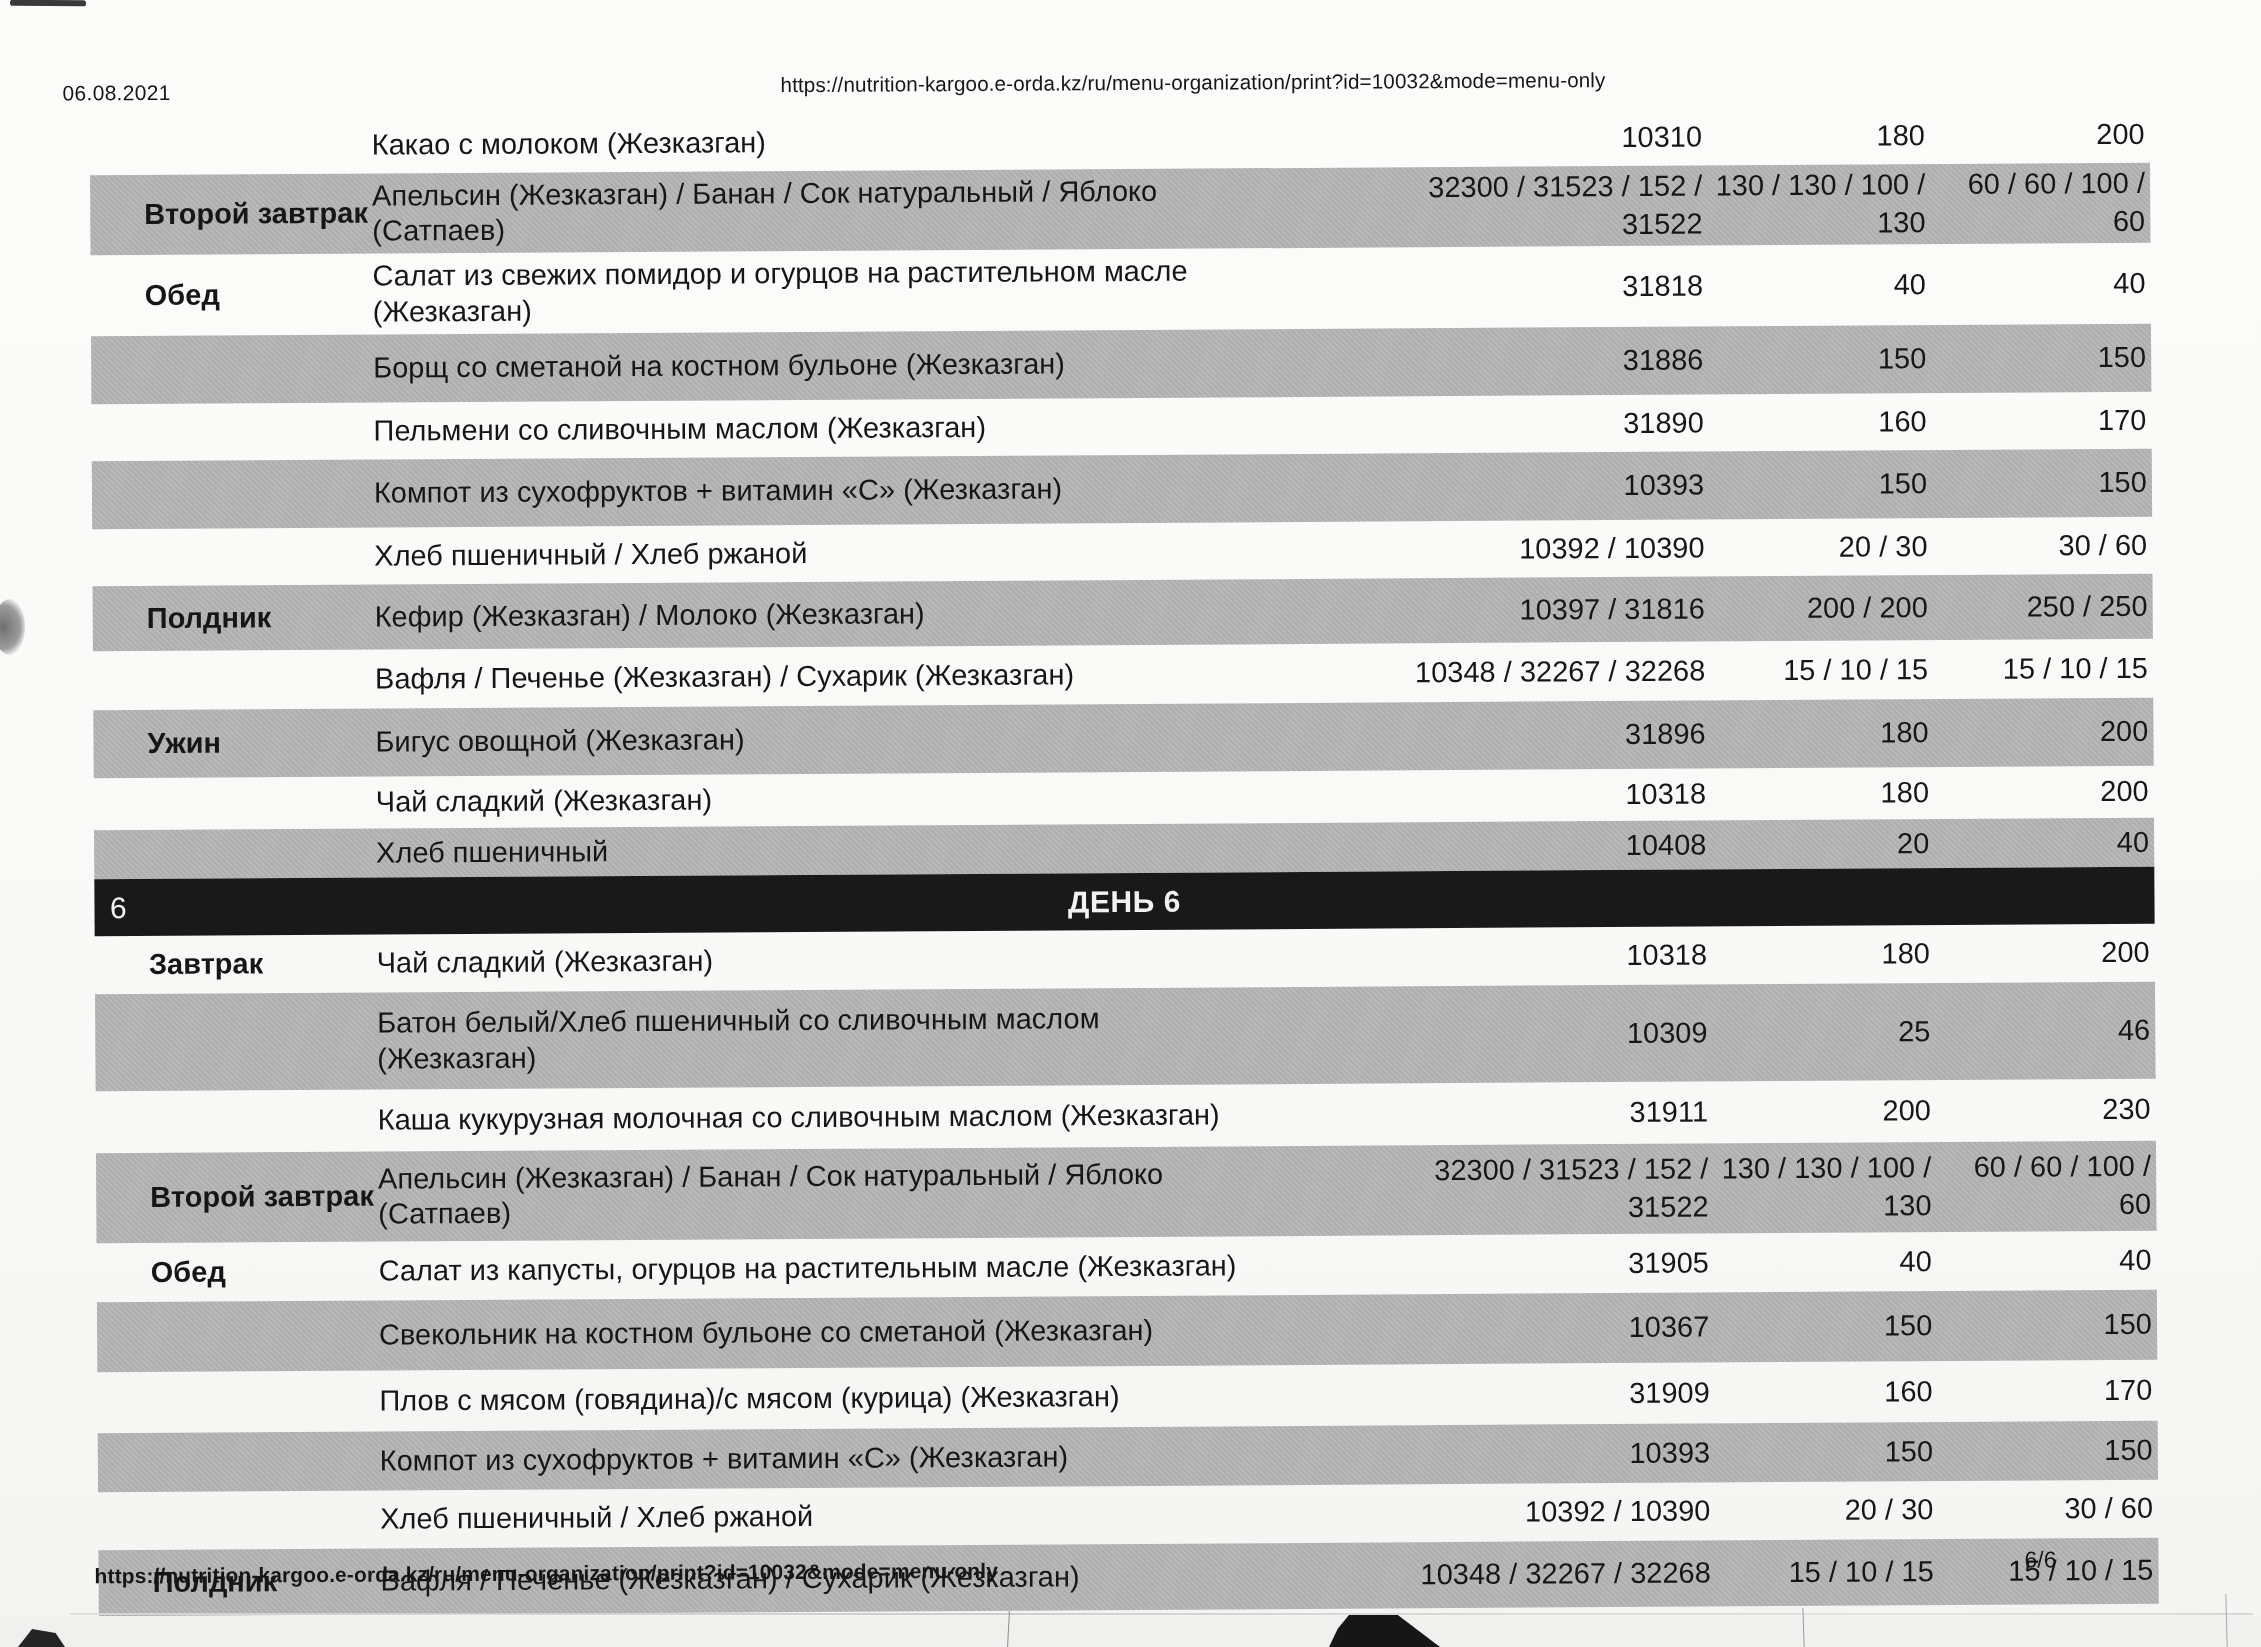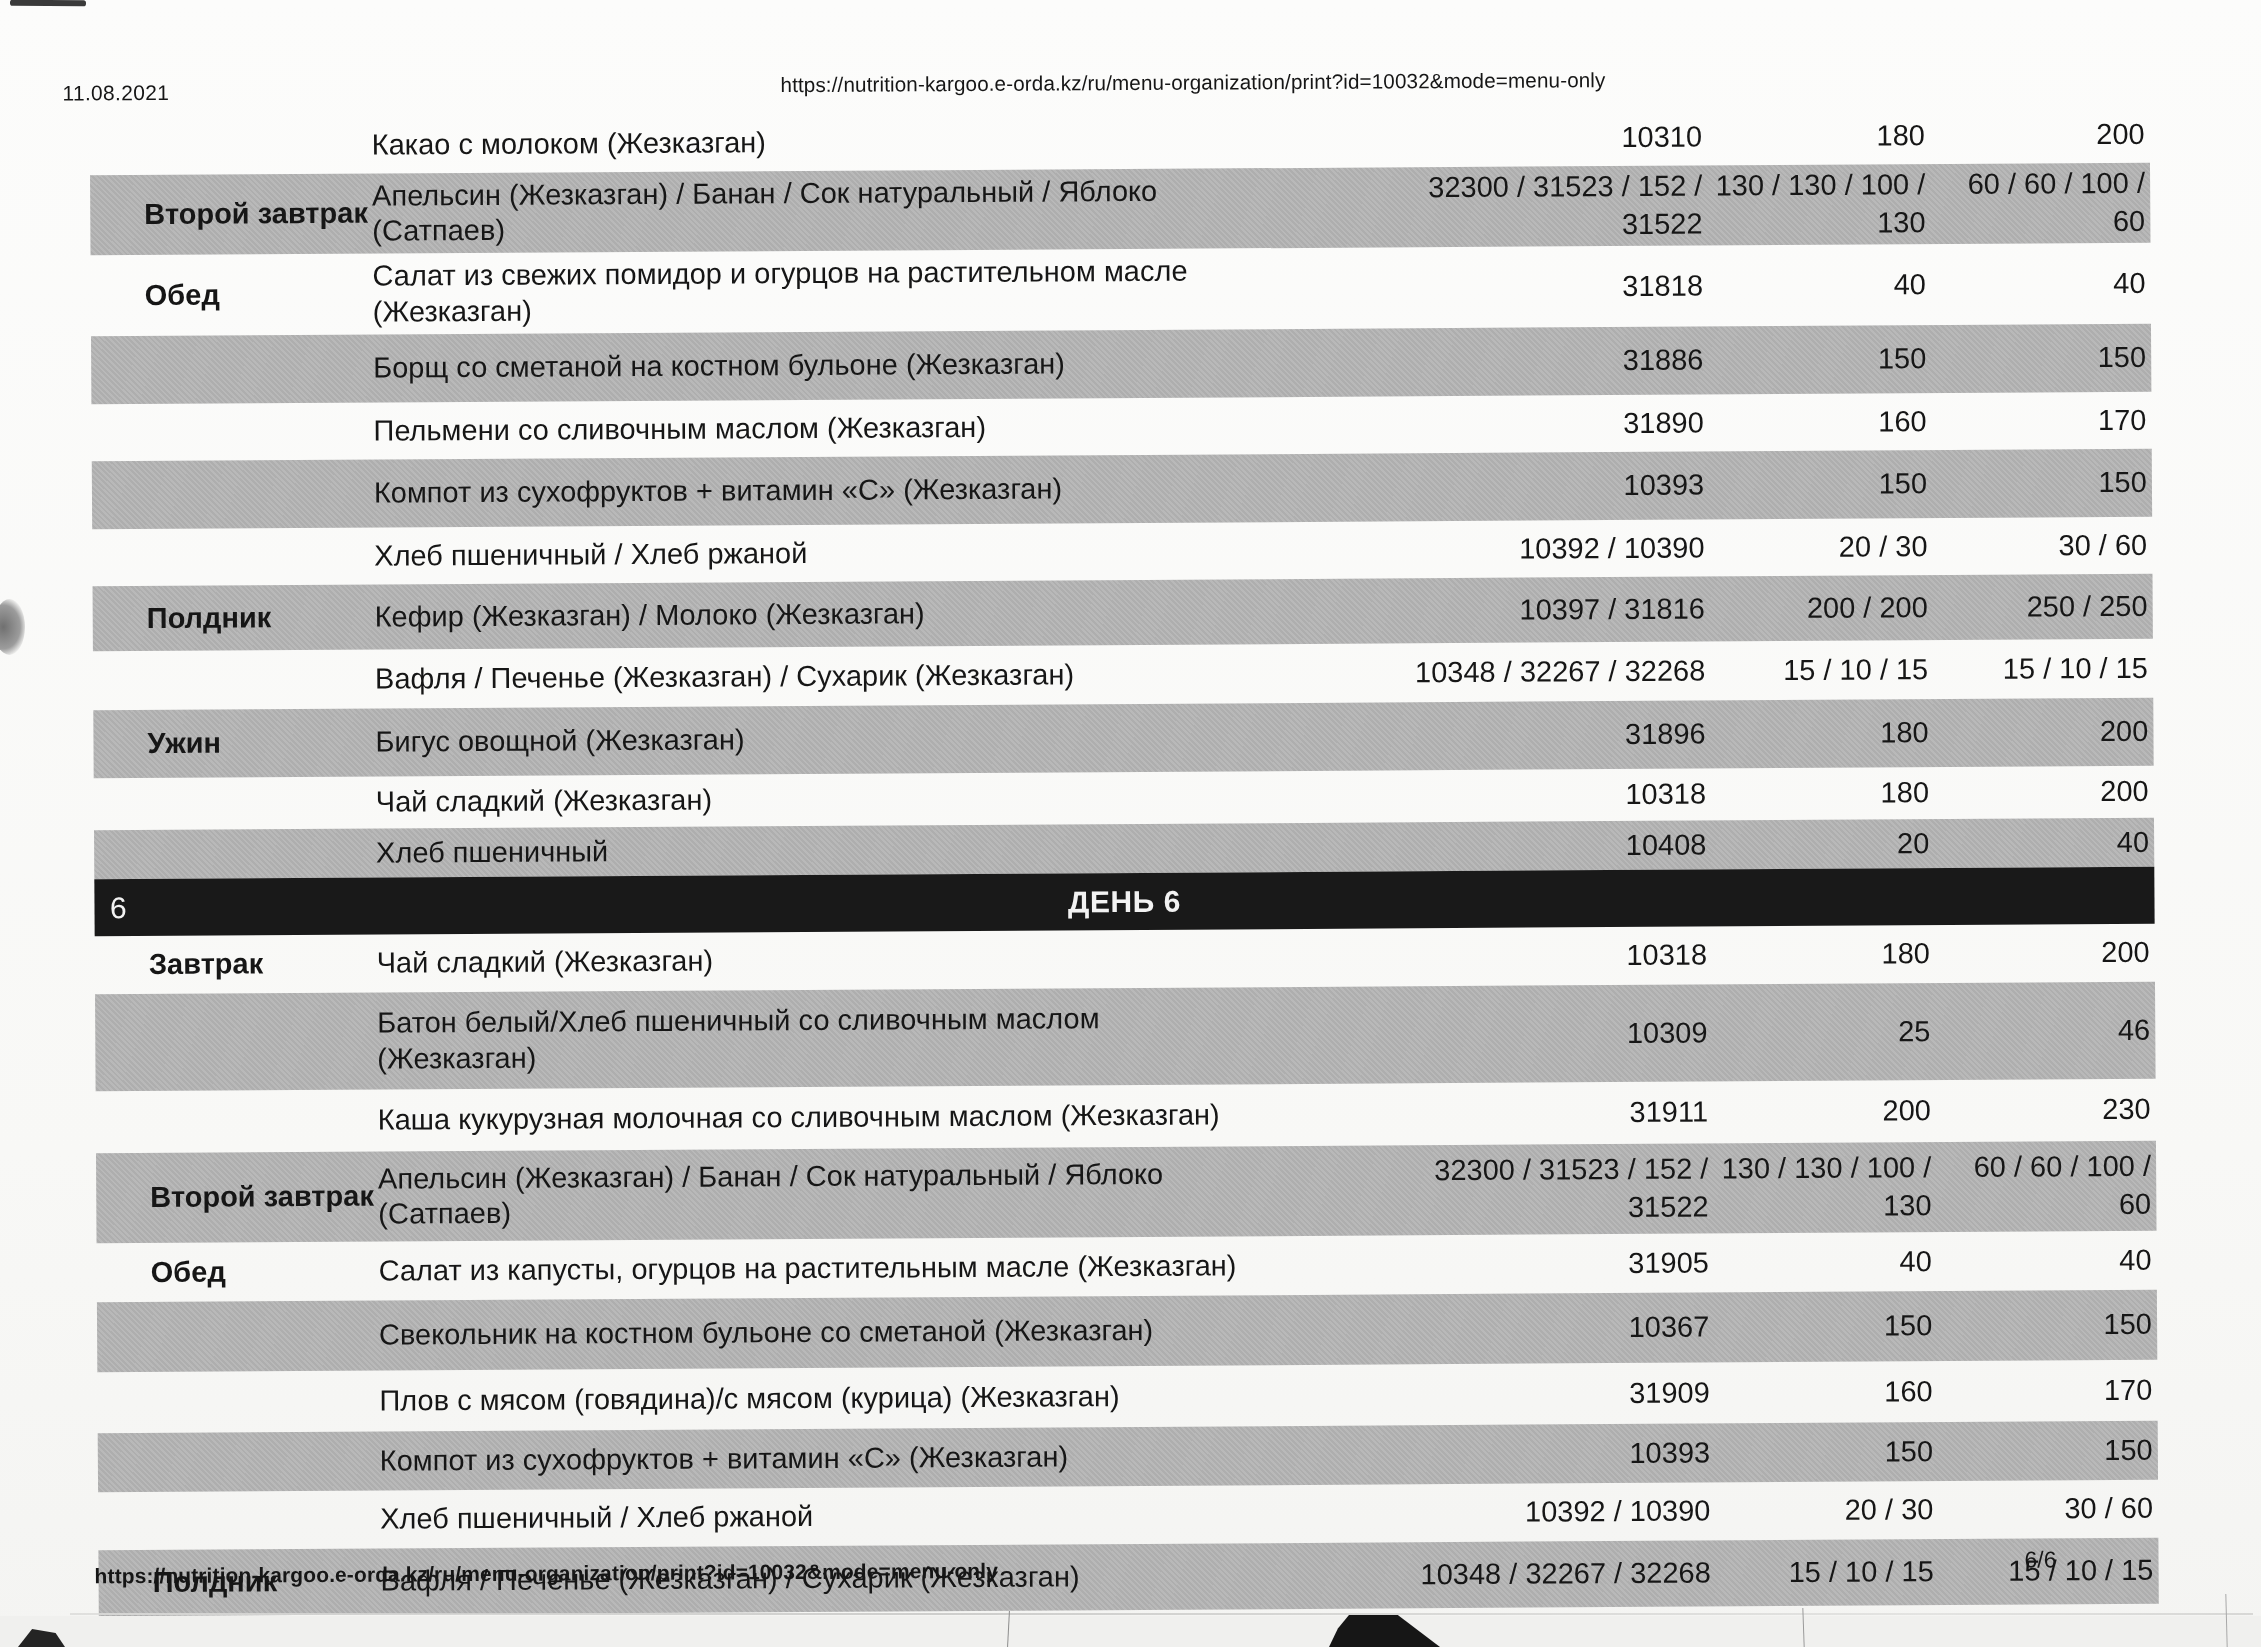--- a/index.html
+++ b/index.html
@@ -50,21 +50,21 @@
   .crease-1{position:absolute;left:1008px;top:1611px;width:1.3px;height:36px;background:#8d8d8d;transform:rotate(3deg);}
   .crease-2{position:absolute;left:1803px;top:1608px;width:1.3px;height:39px;background:#9a9a9a;transform:rotate(-2deg);}
   .crease-3{position:absolute;left:2226px;top:1594px;width:1.3px;height:53px;background:#a8a8a8;transform:rotate(-1.5deg);}
 </style>
 </head>
 <body style="color: rgb(22, 22, 22);">
 
 <div class="page">
   <div class="scan">
 
-    <div class="header-date">11.08.2021</div>
+    <div class="header-date">06.08.2021</div>
     <div class="header-url">https://nutrition-kargoo.e-orda.kz/ru/menu-organization/print?id=10032&amp;mode=menu-only</div>
 
     <div class="menu-table">
       <div id="rows-a">
           <div class="row white" style="height: 56px;">
     <div class="cell meal"></div>
     <div class="cell dish">Какао с молоком (Жезказган)</div>
     <div class="cell code">10310</div>
     <div class="cell qty1">180</div>
     <div class="cell qty2">200</div>

